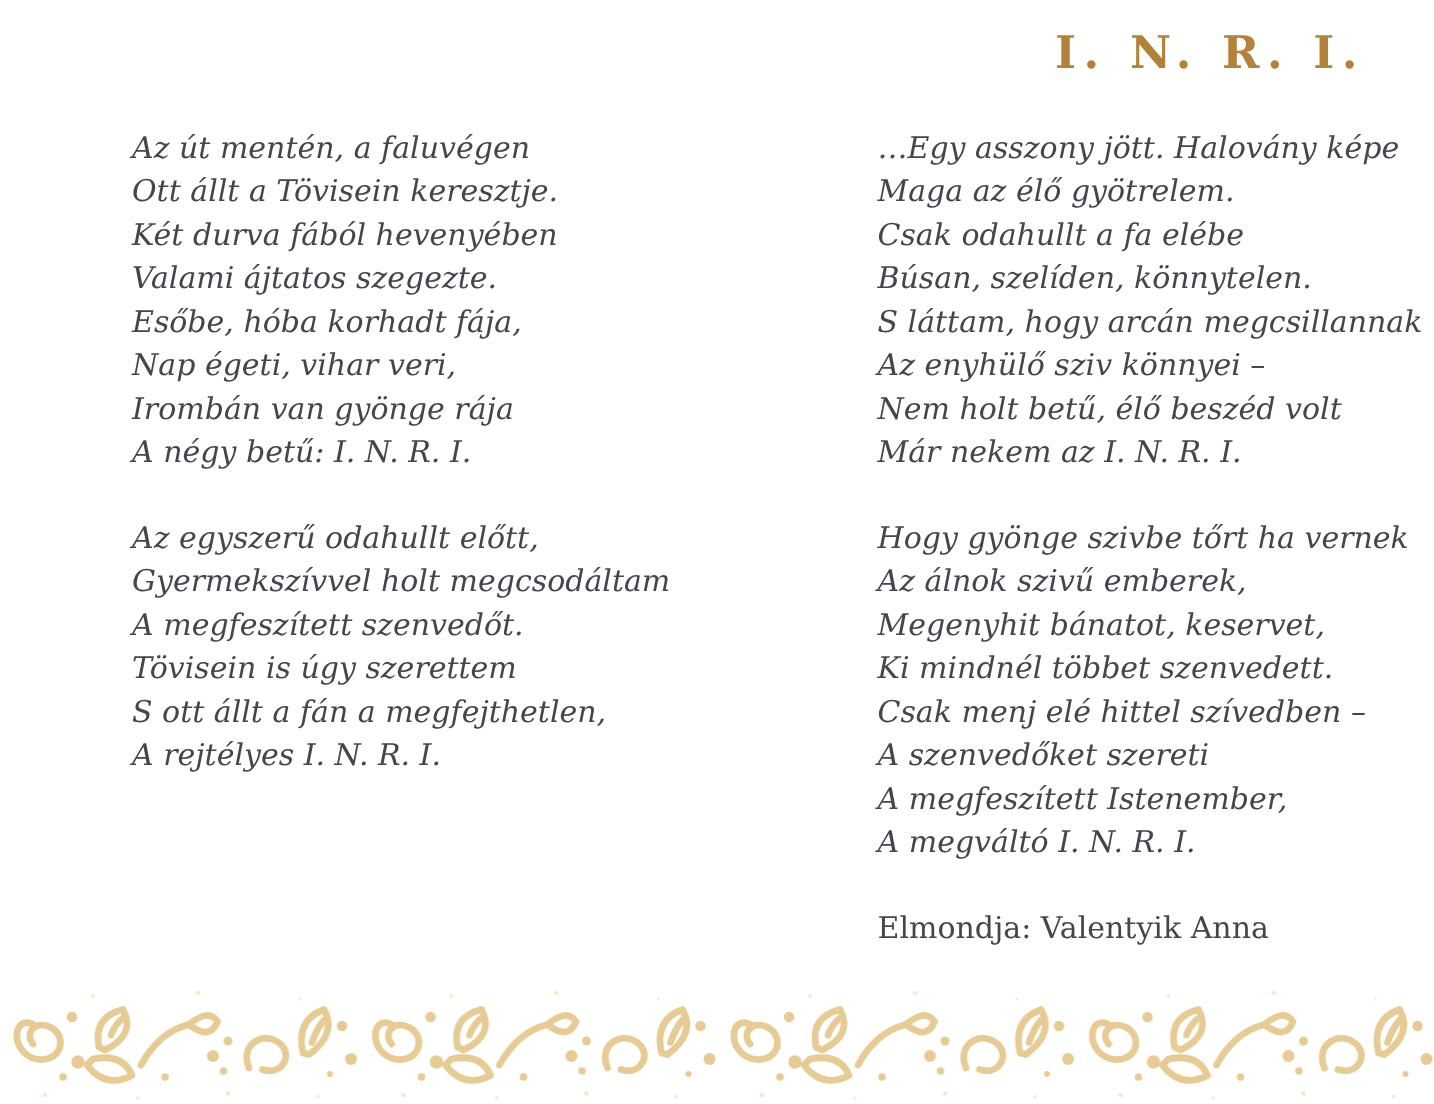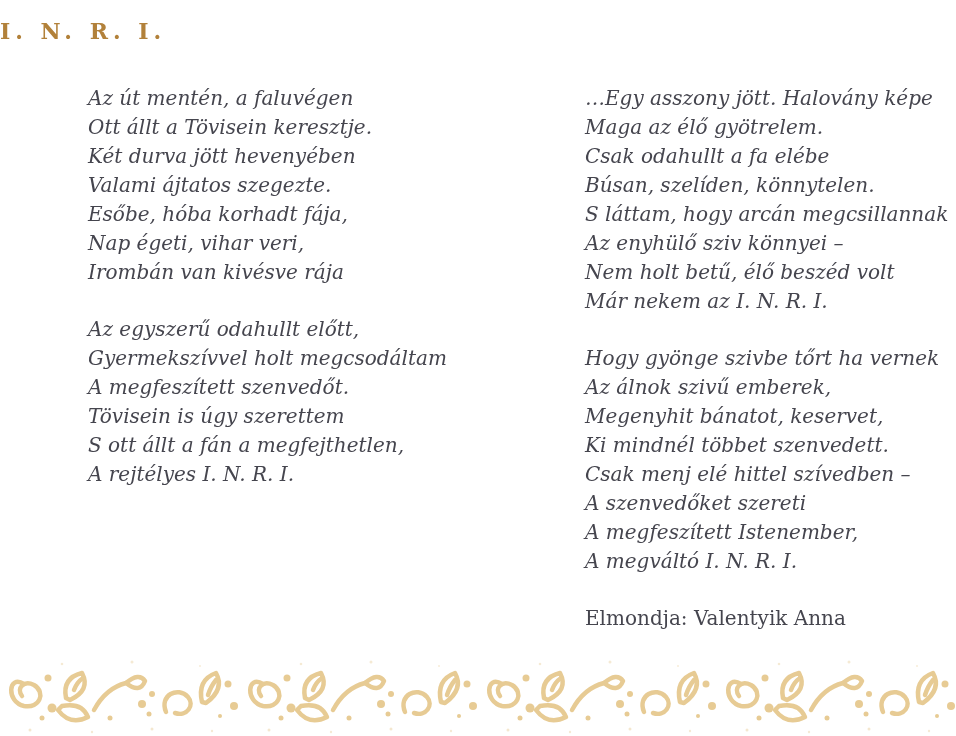--- a/index.html
+++ b/index.html
@@ -13,22 +13,22 @@
     height: 736px;
     background: #ffffff;
     overflow: hidden;
     font-family: "DejaVu Serif", "Liberation Serif", serif;
   }
   .poem-title {
     position: absolute;
     top: 18px;
     left: 0;
     width: 910px;
-    text-align: left;
-    font-size: 22px;
+    text-align: right;
+    font-size: 30px;
     font-weight: bold;
     letter-spacing: 5px;
     color: #b2813a;
     margin: 0;
   }
   .column {
     position: absolute;
     top: 84px;
     width: 420px;
   }
@@ -60,25 +60,26 @@
 <body>
 
 <div class="page">
 
   <h1 class="poem-title">I. N. R. I.</h1>
 
   <div class="column left">
     <div class="stanza">
       <p class="line">Az út mentén, a faluvégen</p>
       <p class="line">Ott állt a Tövisein keresztje.</p>
-      <p class="line">Két durva jött hevenyében</p>
+      <p class="line">Két durva fából hevenyében</p>
       <p class="line">Valami ájtatos szegezte.</p>
       <p class="line">Esőbe, hóba korhadt fája,</p>
       <p class="line">Nap égeti, vihar veri,</p>
-      <p class="line">Irombán van kivésve rája</p>
+      <p class="line">Irombán van gyönge rája</p>
+      <p class="line">A négy betű: I. N. R. I.</p>
     </div>
     <div class="stanza">
       <p class="line">Az egyszerű odahullt előtt,</p>
       <p class="line">Gyermekszívvel holt megcsodáltam</p>
       <p class="line">A megfeszített szenvedőt.</p>
       <p class="line">Tövisein is úgy szerettem</p>
       <p class="line">S ott állt a fán a megfejthetlen,</p>
       <p class="line">A rejtélyes I. N. R. I.</p>
     </div>
   </div>

